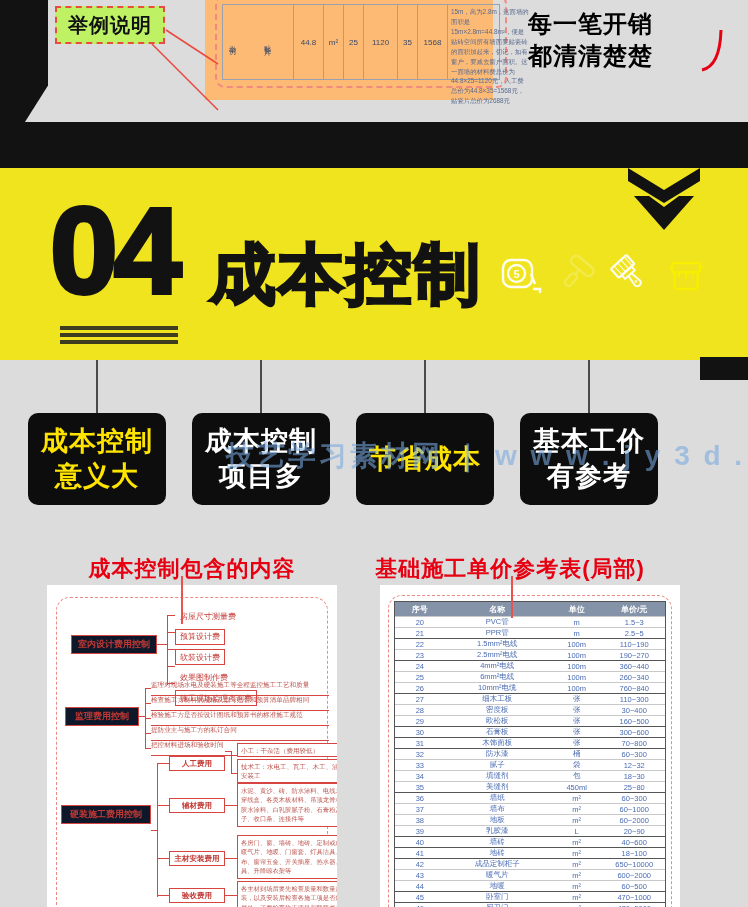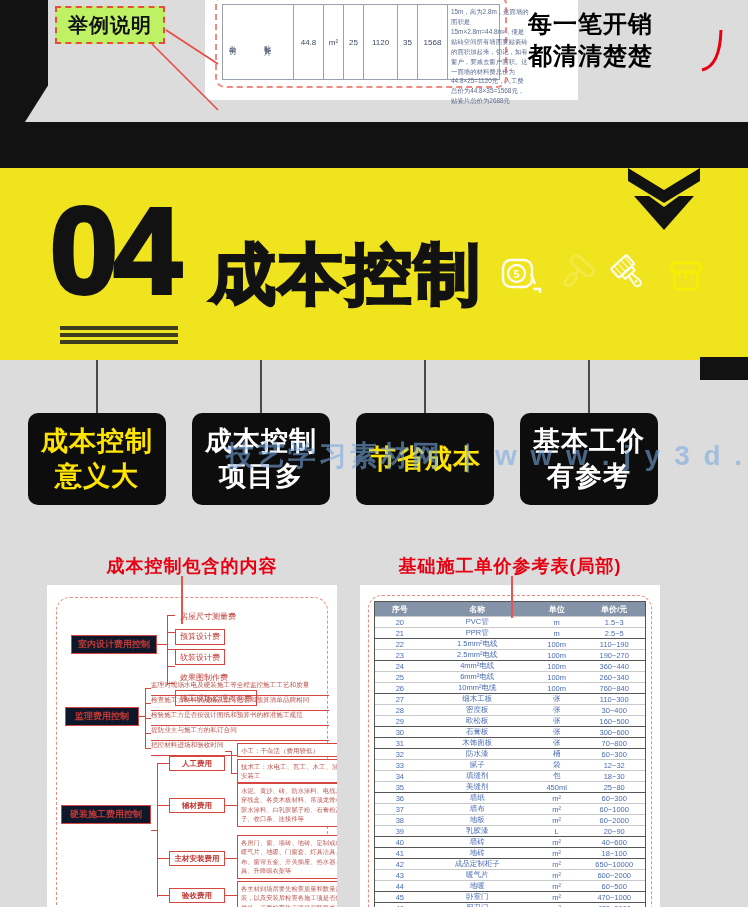--- a/index.html
+++ b/index.html
@@ -4,21 +4,21 @@
 <style>
   *{margin:0;padding:0;box-sizing:border-box}
   html,body{width:748px}
   body{height:907px;position:relative;overflow:hidden;background:#dcdcdc;
        font-family:"Liberation Sans","DejaVu Sans",sans-serif;color:#121212}
   .ab{position:absolute}
 
   
   .corner-black{left:0;top:0;width:48px;height:122px;background:#121212;
     clip-path:polygon(0 0,100% 0,100% 70%,52% 100%,0 100%)}
-  .shot-panel{left:205px;top:0;width:373px;height:100px;background:#ffffff}
+  .shot-panel{left:205px;top:0;width:288px;height:100px;background:#fdba74}
   .shot{left:10px;top:-6px;width:292px;height:94px;border:2px dashed #f08a80;border-radius:10px}
   .ex-table{position:absolute;left:5px;top:8px;right:5px;bottom:6px;border:1px solid #9aa0ad;display:flex}
   .ex-cell{border-left:1px solid #9aa0ad;height:100%;display:flex;align-items:center;justify-content:center;
     font-size:8px;color:#3d4a66;flex:0 0 auto}
   .ex-cell:first-child{border-left:none;writing-mode:vertical-rl;letter-spacing:2px;font-size:7px}
   .ex-desc{font-size:6.4px;line-height:1.55;color:#5b6b90;align-items:flex-start;justify-content:flex-start;
     padding:2px 3px;text-align:left;display:block}
   .callout{left:55px;top:6px;width:110px;height:38px;background:#bef264;border:2px dashed #e84b43;
     display:flex;align-items:center;justify-content:center;font-size:20px;font-weight:900;letter-spacing:1px;color:#111}
   .slogan{left:528px;top:8px;font-size:24px;font-weight:900;color:#000000;line-height:1.35;letter-spacing:1px}
@@ -34,21 +34,21 @@
   .icons{left:500px;top:86px;display:flex;gap:13px}
   .notch{left:700px;top:357px;width:48px;height:23px;background:#121212}
   .conn{width:1.5px;height:53px;top:360px;background:#4a4a4a}
   
   .feat{top:413px;width:138px;height:92px;background:#0d0d0d;border-radius:10px;
     display:flex;flex-direction:column;align-items:center;justify-content:center;
     font-size:27px;font-weight:900;line-height:1.28;letter-spacing:1px}
   .watermark{left:226px;top:437px;font-size:28px;font-weight:900;letter-spacing:3px;white-space:nowrap;
     color:rgba(120,168,224,.58);z-index:60}
   
-  .bh{top:554px;font-size:18px;font-weight:900;color:#e60012;text-align:center;letter-spacing:1px}
+  .bh{top:554px;font-size:22px;font-weight:900;color:#e60012;text-align:center;letter-spacing:1px}
   .vred{width:1.5px;background:#e8544d;z-index:40}
   
   .panel{background:#fff;overflow:hidden}
   .dash{position:absolute;left:9px;right:9px;top:12px;bottom:-14px;
     border:1.5px dashed #ec8a84;border-radius:14px}
   
   .mm-label{position:absolute;border:1.2px solid #d6453f;color:#c23a35;font-weight:bold;
     font-size:9px;text-align:center;padding:2px 1px;background:#0f172a}
   .mm-sub{position:absolute;width:56px;border:1px solid #d6453f;color:#c23a35;font-weight:bold;
     font-size:7.5px;text-align:center;padding:1.5px 0;background:#fff}
@@ -247,21 +247,21 @@
   <i class="rl" style="left:178px;top:273px;width:12px;height:1.2px"></i>
   <i class="rl" style="left:178px;top:310px;width:12px;height:1.2px"></i>
 
   <div class="mm-leaf" style="left:190px;top:158px;width:120px">小工：干杂活（费用较低）</div>
   <div class="mm-leaf" style="left:190px;top:174px;width:140px">技术工：水电工、瓦工、木工、油漆工、成品安装工</div>
   <div class="mm-para" style="left:190px;top:198px">水泥、黄沙、砖、防水涂料、电线水管、线管穿线盒、各类木板材料、吊顶龙骨材料、各类胶水涂料、白乳胶腻子粉、石膏粉及辅料、钉子、收口条、连接件等</div>
   <div class="mm-para" style="left:190px;top:250px">各房门、窗、墙砖、地砖、定制或成品柜子、暖气片、地暖、门窗套、灯具洁具、壁纸壁布、窗帘五金、开关插座、热水器、油烟机灶具、升降晾衣架等</div>
   <div class="mm-para" style="left:190px;top:296px">各主材到场后要先检查质量和数量后再施工安装，以及安装后检查各施工项是否规范使用。另外，还要检查施工项目与预算书是否一致等</div>
 </div>
 
-<div class="ab panel" style="left:360px;top:585px;width:300px;height:322px">
+<div class="ab panel" style="left:380px;top:585px;width:300px;height:322px">
   <div class="dash" style="left:8px;right:8px;top:10px"></div>
   <div class="pt">
     <div class="pt-head" id="pt-head">
         <div class="th c0">序号</div>
         <div class="th c1">名称</div>
         <div class="th c2">单位</div>
         <div class="th c3">单价/元</div>
       </div>
     <div id="pt-body">
         <div class="trow">

